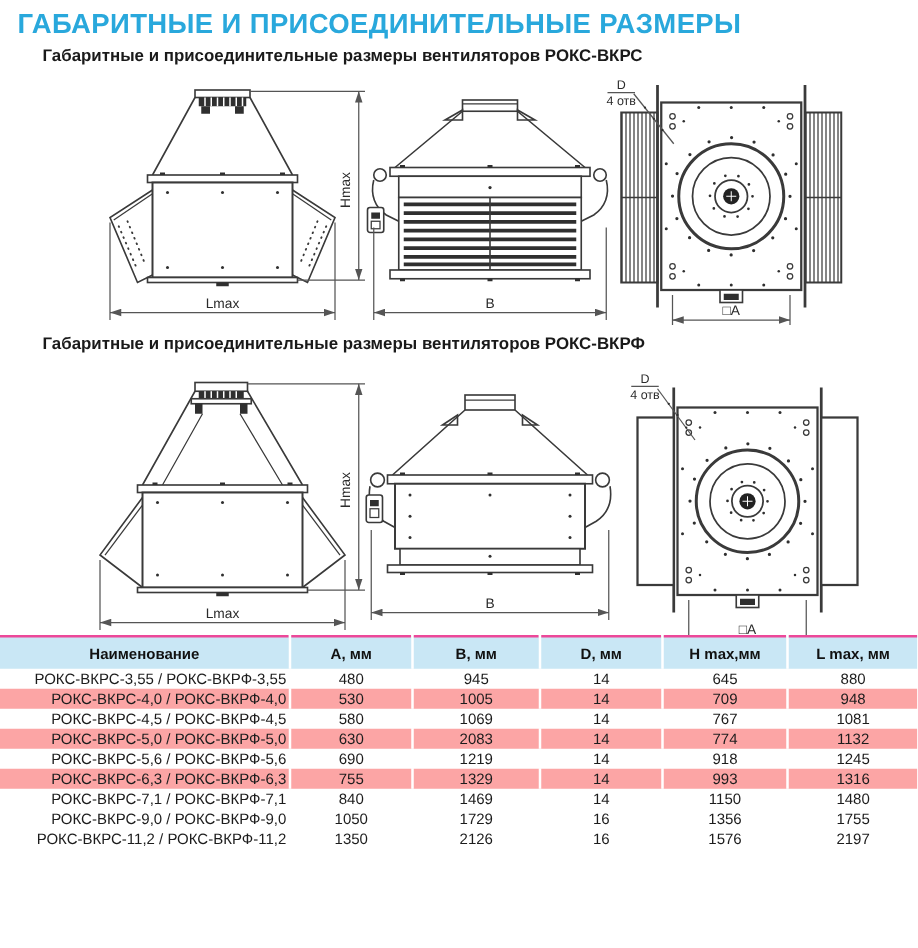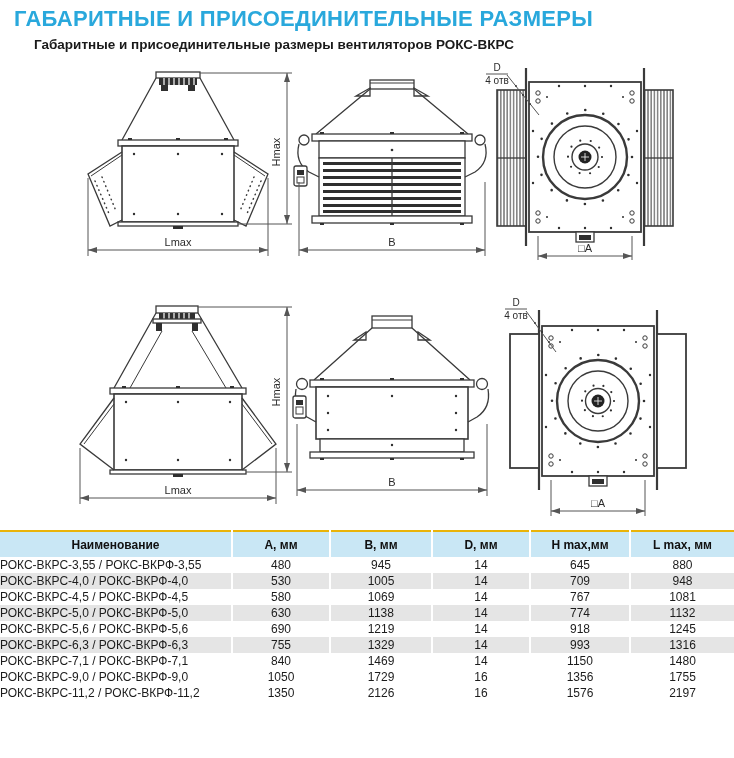--- a/index.html
+++ b/index.html
@@ -33,40 +33,41 @@
   .fw  { fill: #ffffff; stroke: #3a3a3a; stroke-width: 1.3; }
   .fd  { fill: #2f2f2f; stroke: none; }
   .dim { stroke: #555555; fill: none; stroke-width: 1; }
   .riv { stroke: #3a3a3a; fill: none; stroke-width: 1.5;
          stroke-dasharray: 0.6 4.2; stroke-linecap: round; }
   text.dtxt { font-family: "Liberation Sans", sans-serif; font-size: 11px; fill: #2b2b2b; }
   text.stxt { font-family: "Liberation Sans", sans-serif; font-size: 10px; fill: #2b2b2b; }
 
   
   .dim-table {
-    position: absolute; left: 0; top: 530px; width: 734px;
+    position: absolute; left: 0; top: 508px; width: 734px;
     border-collapse: collapse; font-size: 12px; color: #1c1c1c;
-    border-top: 2px solid #eab308; table-layout: fixed;
+    border-top: 2px solid #ec4899; table-layout: fixed;
   }
   .dim-table th {
     background: #c9e7f5; font-weight: bold; height: 26px;
     text-align: center; padding: 0 2px; font-size: 12px; color: #111;
   }
   .dim-table td { height: 16px; text-align: center; padding: 1px 2px; white-space: nowrap; }
-  .dim-table td.name-cell { text-align: left; padding-left: 0; }
+  .dim-table td.name-cell { text-align: right; padding-left: 0; }
   .dim-table th + th, .dim-table td + td { border-left: 2px solid #ffffff; }
-  .dim-table tr.alt td { background: #e5e5e5; }
+  .dim-table tr.alt td { background: #fca5a5; }
 </style>
 </head>
 <body>
 
 <div class="page">
 
   <div class="page-title">ГАБАРИТНЫЕ И ПРИСОЕДИНИТЕЛЬНЫЕ РАЗМЕРЫ</div>
   <div class="section-title" id="sec1">Габаритные и присоединительные размеры вентиляторов РОКС-ВКРС</div>
+  <div class="section-title" id="sec2">Габаритные и присоединительные размеры вентиляторов РОКС-ВКРФ</div>
 
   <svg id="dwg1" class="dwg" width="290" height="206" viewBox="0 0 290 206">
     <defs>
       <marker id="a1e" markerWidth="10" markerHeight="8" refX="9" refY="3" orient="auto" markerUnits="userSpaceOnUse">
           <path d="M0,0 L9,3 L0,6 Z" fill="#555"></path>
         </marker>
       <marker id="a1s" markerWidth="10" markerHeight="8" refX="0" refY="3" orient="auto" markerUnits="userSpaceOnUse">
           <path d="M9,0 L0,3 L9,6 Z" fill="#555"></path>
         </marker>
     </defs>
@@ -396,21 +397,21 @@
           <td class="name-cell">РОКС-ВКРС-4,5 / РОКС-ВКРФ-4,5</td>
           <td>580</td>
           <td>1069</td>
           <td>14</td>
           <td>767</td>
           <td>1081</td>
         </tr>
         <tr class="alt">
           <td class="name-cell">РОКС-ВКРС-5,0 / РОКС-ВКРФ-5,0</td>
           <td>630</td>
-          <td>1138</td>
+          <td>2083</td>
           <td>14</td>
           <td>774</td>
           <td>1132</td>
         </tr>
         <tr>
           <td class="name-cell">РОКС-ВКРС-5,6 / РОКС-ВКРФ-5,6</td>
           <td>690</td>
           <td>1219</td>
           <td>14</td>
           <td>918</td>

